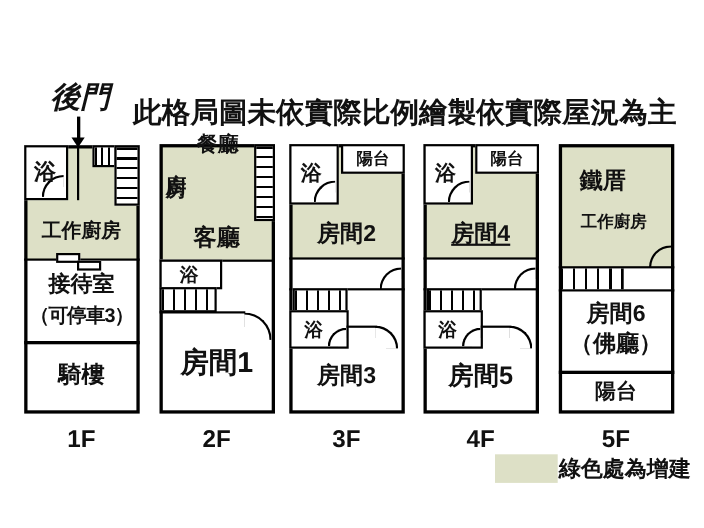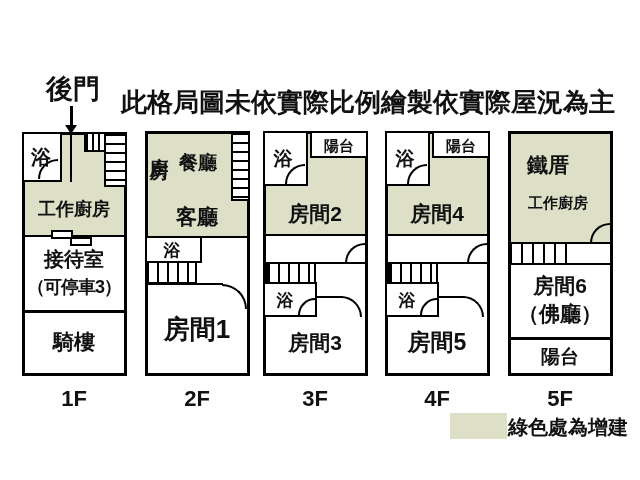--- a/index.html
+++ b/index.html
@@ -30,21 +30,21 @@
   .arc-cbr{border-top:2px solid #000;border-left:2px solid #000;border-top-left-radius:100% 100%;}
   .arc-cbl{border-top:2px solid #000;border-right:2px solid #000;border-top-right-radius:100% 100%;}
   .arrow-head{position:absolute;width:0;height:0;border-left:6px solid transparent;
         border-right:6px solid transparent;border-top:9px solid #000;}
 </style>
 </head>
 <body style="--green: #dde0c6;">
 
 <div class="txt" style="left:368px;top:65px;font-size:26px;margin-top:37px;">此格局圖未依實際比例繪製依實際屋況為主</div>
 
-<div class="txt" style="left:73px;top:89px;font-size:27px;">後門</div>
+<div class="txt" style="left:73px;top:89px;font-size:27px;font-style:italic;">後門</div>
 <div class="vl" style="left:70px;top:106px;height:20px;width:3px;"></div>
 <div class="arrow-head" style="left:65px;top:125px;"></div>
 
 <div>
   <div class="green" style="left:23px;top:133px;width:103px;height:103px;"></div>
   <div class="plan" style="left:22px;top:132px;width:105px;height:244px;"></div>
   <div class="hl" style="left:22px;top:235px;width:105px;"></div>
   <div class="room" style="left:22px;top:132px;width:40px;height:50px;"></div>
   <div class="arc arc-cbr" style="left:38px;top:159px;width:20px;height:20px;"></div>
   <div class="txt" style="left:41px;top:157px;font-size:20px;">浴</div>
@@ -59,21 +59,21 @@
   <div class="hl" style="left:22px;top:310px;width:105px;height:3px;"></div>
   <div class="txt" style="left:74px;top:341px;font-size:21px;">騎樓</div>
   <div class="txt" style="left:74px;top:399px;font-size:22px;">1F</div>
 </div>
 
 <div>
   <div class="green" style="left:146px;top:132px;width:103px;height:105px;"></div>
   <div class="plan" style="left:145px;top:131px;width:105px;height:245px;"></div>
   <div class="st-h" style="left:231px;top:131px;width:19px;height:70px;"></div>
   <div class="txt-v" style="left:150px;top:142px;font-size:19px;">廚房</div>
-  <div class="txt" style="left:198px;top:162px;font-size:19px;">餐廳</div>
+  <div class="txt" style="left:198px;top:132px;font-size:19px;">餐廳</div>
   <div class="txt" style="left:197px;top:216px;font-size:21px;">客廳</div>
   <div class="hl" style="left:145px;top:236px;width:105px;"></div>
   <div class="room" style="left:145px;top:236px;width:57px;height:27px;"></div>
   <div class="txt" style="left:172px;top:250px;font-size:17px;">浴</div>
   <div class="st-v" style="left:145px;top:261px;width:52px;height:23px;"></div>
   <div class="hl" style="left:145px;top:283px;width:78px;"></div>
   <div class="arc arc-cbl" style="left:222px;top:284px;width:25px;height:25px;"></div>
   <div class="txt" style="left:197px;top:329px;font-size:26px;">房間1</div>
   <div class="txt" style="left:197px;top:399px;font-size:22px;text-align:center;">2F</div>
 </div>
@@ -101,21 +101,21 @@
 </div>
 
 <div>
   <div class="green" style="left:386px;top:132px;width:103px;height:103px;"></div>
   <div class="plan" style="left:385px;top:131px;width:105px;height:245px;"></div>
   <div class="room" style="left:385px;top:131px;width:45px;height:55px;"></div>
   <div class="arc arc-cbr" style="left:407px;top:164px;width:20px;height:20px;"></div>
   <div class="txt" style="left:405px;top:158px;font-size:19px;">浴</div>
   <div class="room" style="left:432px;top:131px;width:58px;height:27px;"></div>
   <div class="txt" style="left:461px;top:145px;font-size:15px;">陽台</div>
-  <div class="txt" style="left:437px;top:213px;font-size:21px;">房間4</div>
+  <div class="txt" style="left:437px;top:213px;font-size:21px;text-decoration:underline;">房間4</div>
   <div class="hl" style="left:385px;top:234px;width:105px;"></div>
   <div class="hl" style="left:385px;top:262px;width:105px;"></div>
   <div class="arc arc-cbr" style="left:467px;top:243px;width:20px;height:20px;"></div>
   <div class="st-v" style="left:388px;top:262px;width:50px;height:22px;"></div>
   <div class="room" style="left:385px;top:282px;width:54px;height:35px;"></div>
   <div class="arc arc-cbr" style="left:420px;top:298px;width:17px;height:17px;"></div>
   <div class="txt" style="left:407px;top:300px;font-size:17px;">浴</div>
   <div class="hl" style="left:437px;top:296px;width:28px;"></div>
   <div class="arc arc-cbl" style="left:463px;top:296px;width:21px;height:21px;"></div>
   <div class="txt" style="left:437px;top:342px;font-size:23px;">房間5</div>

